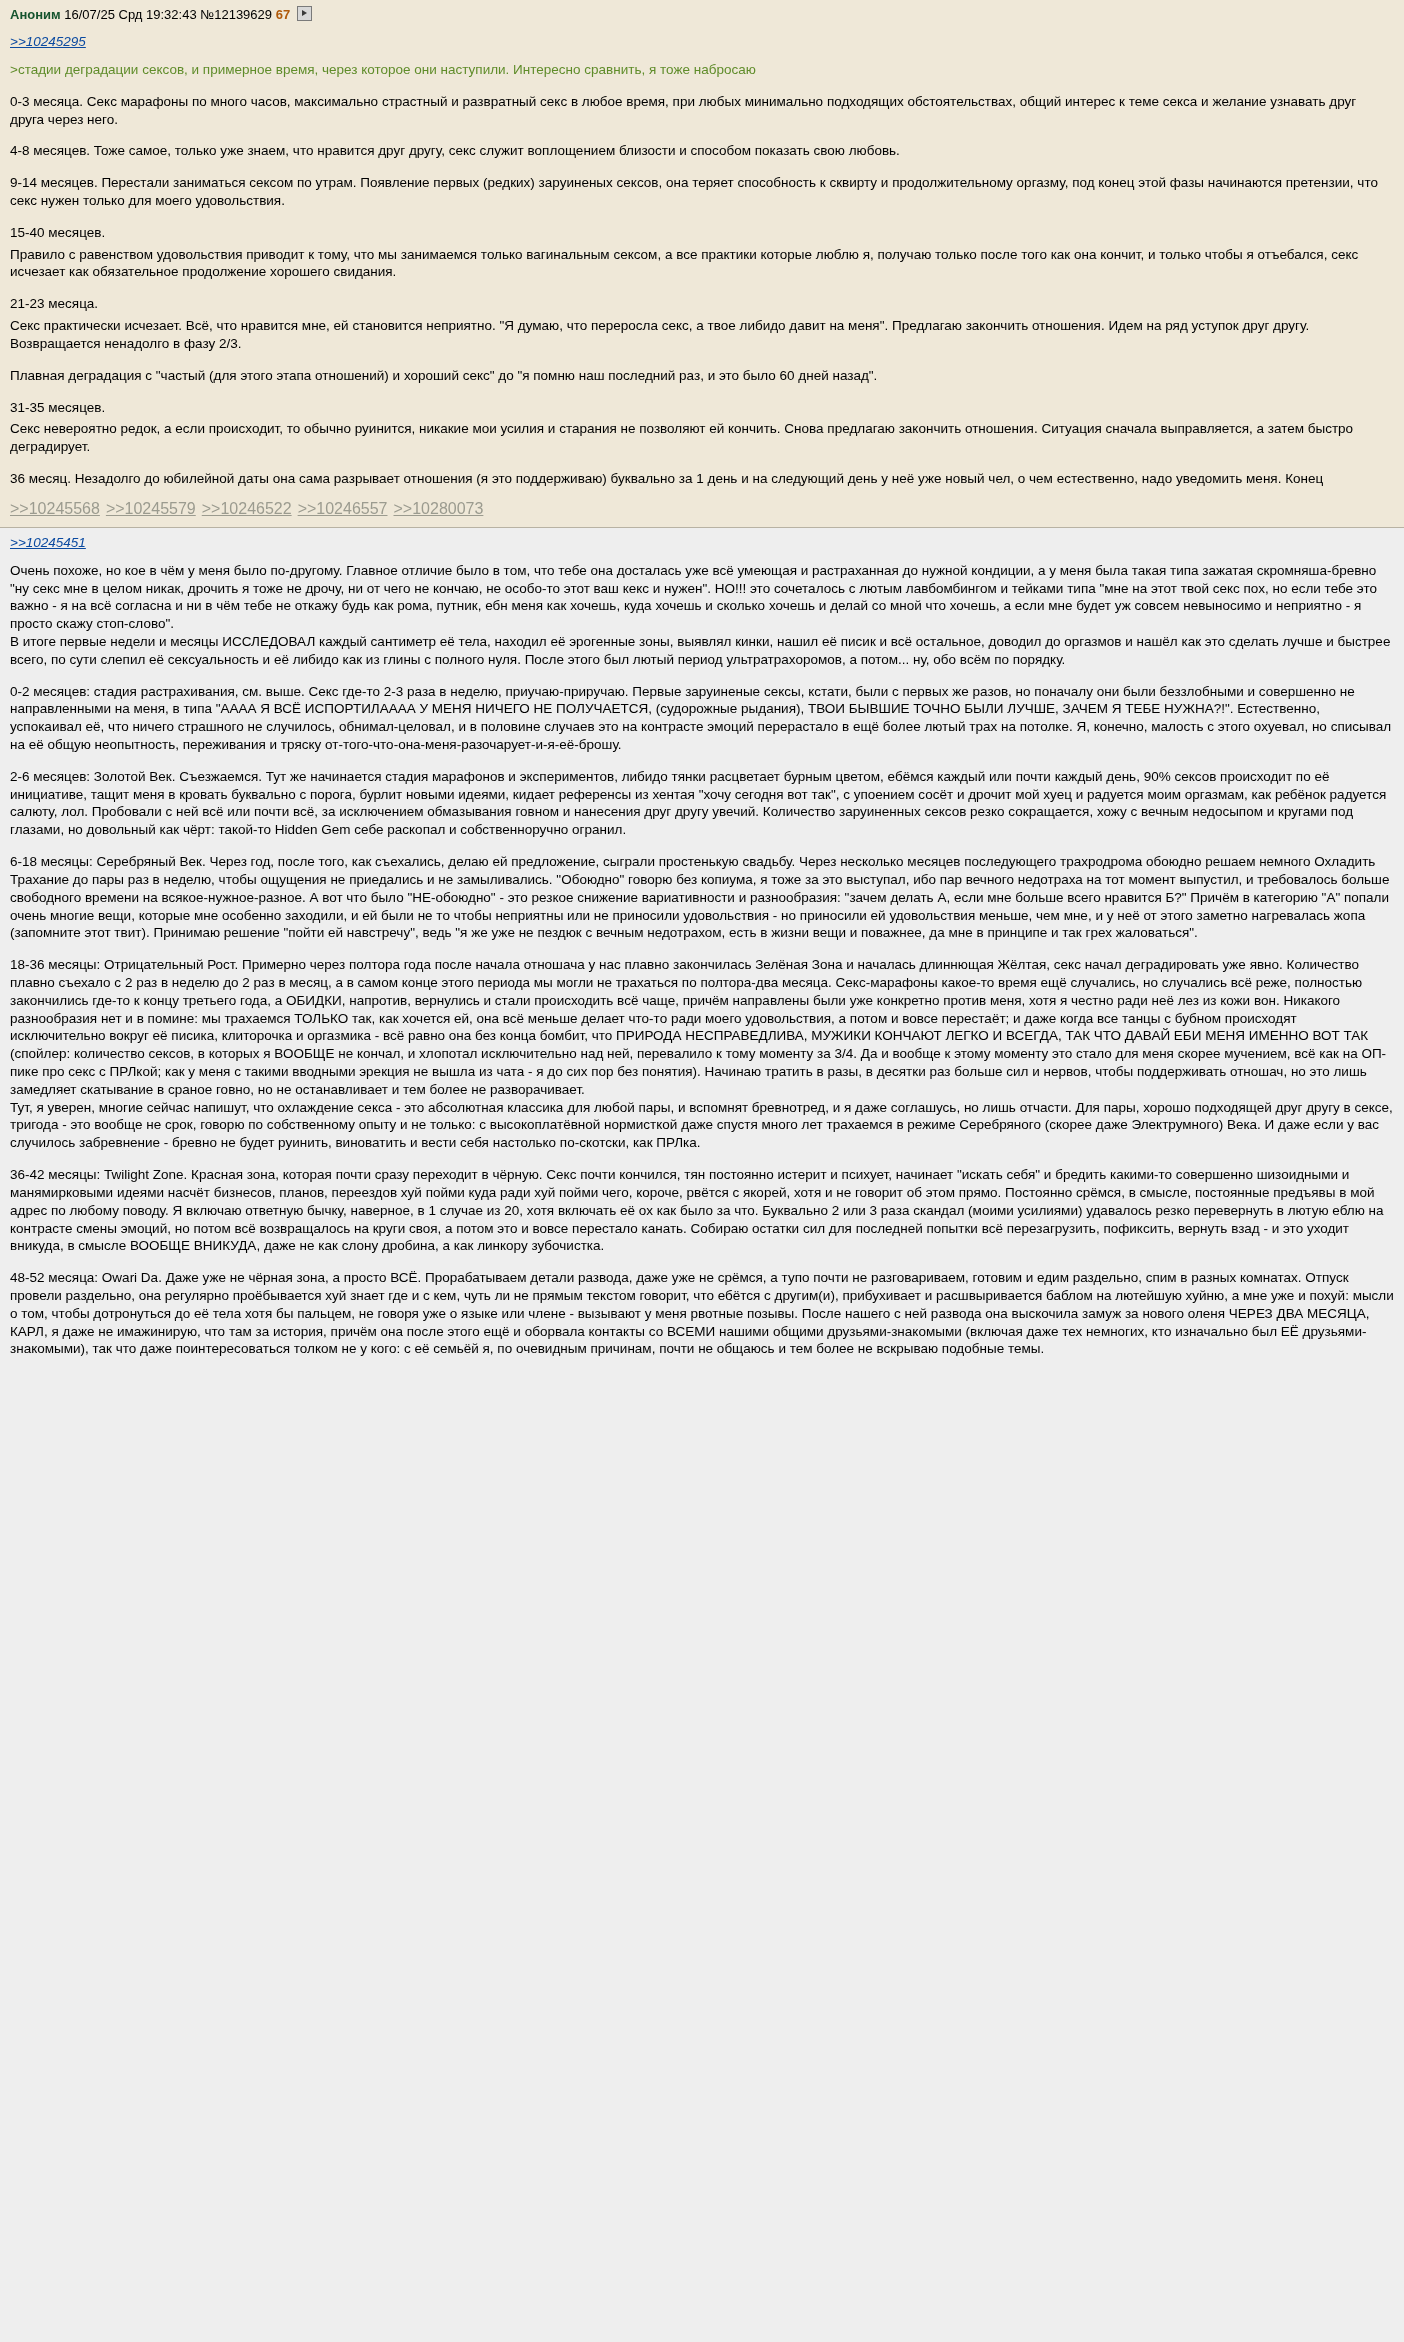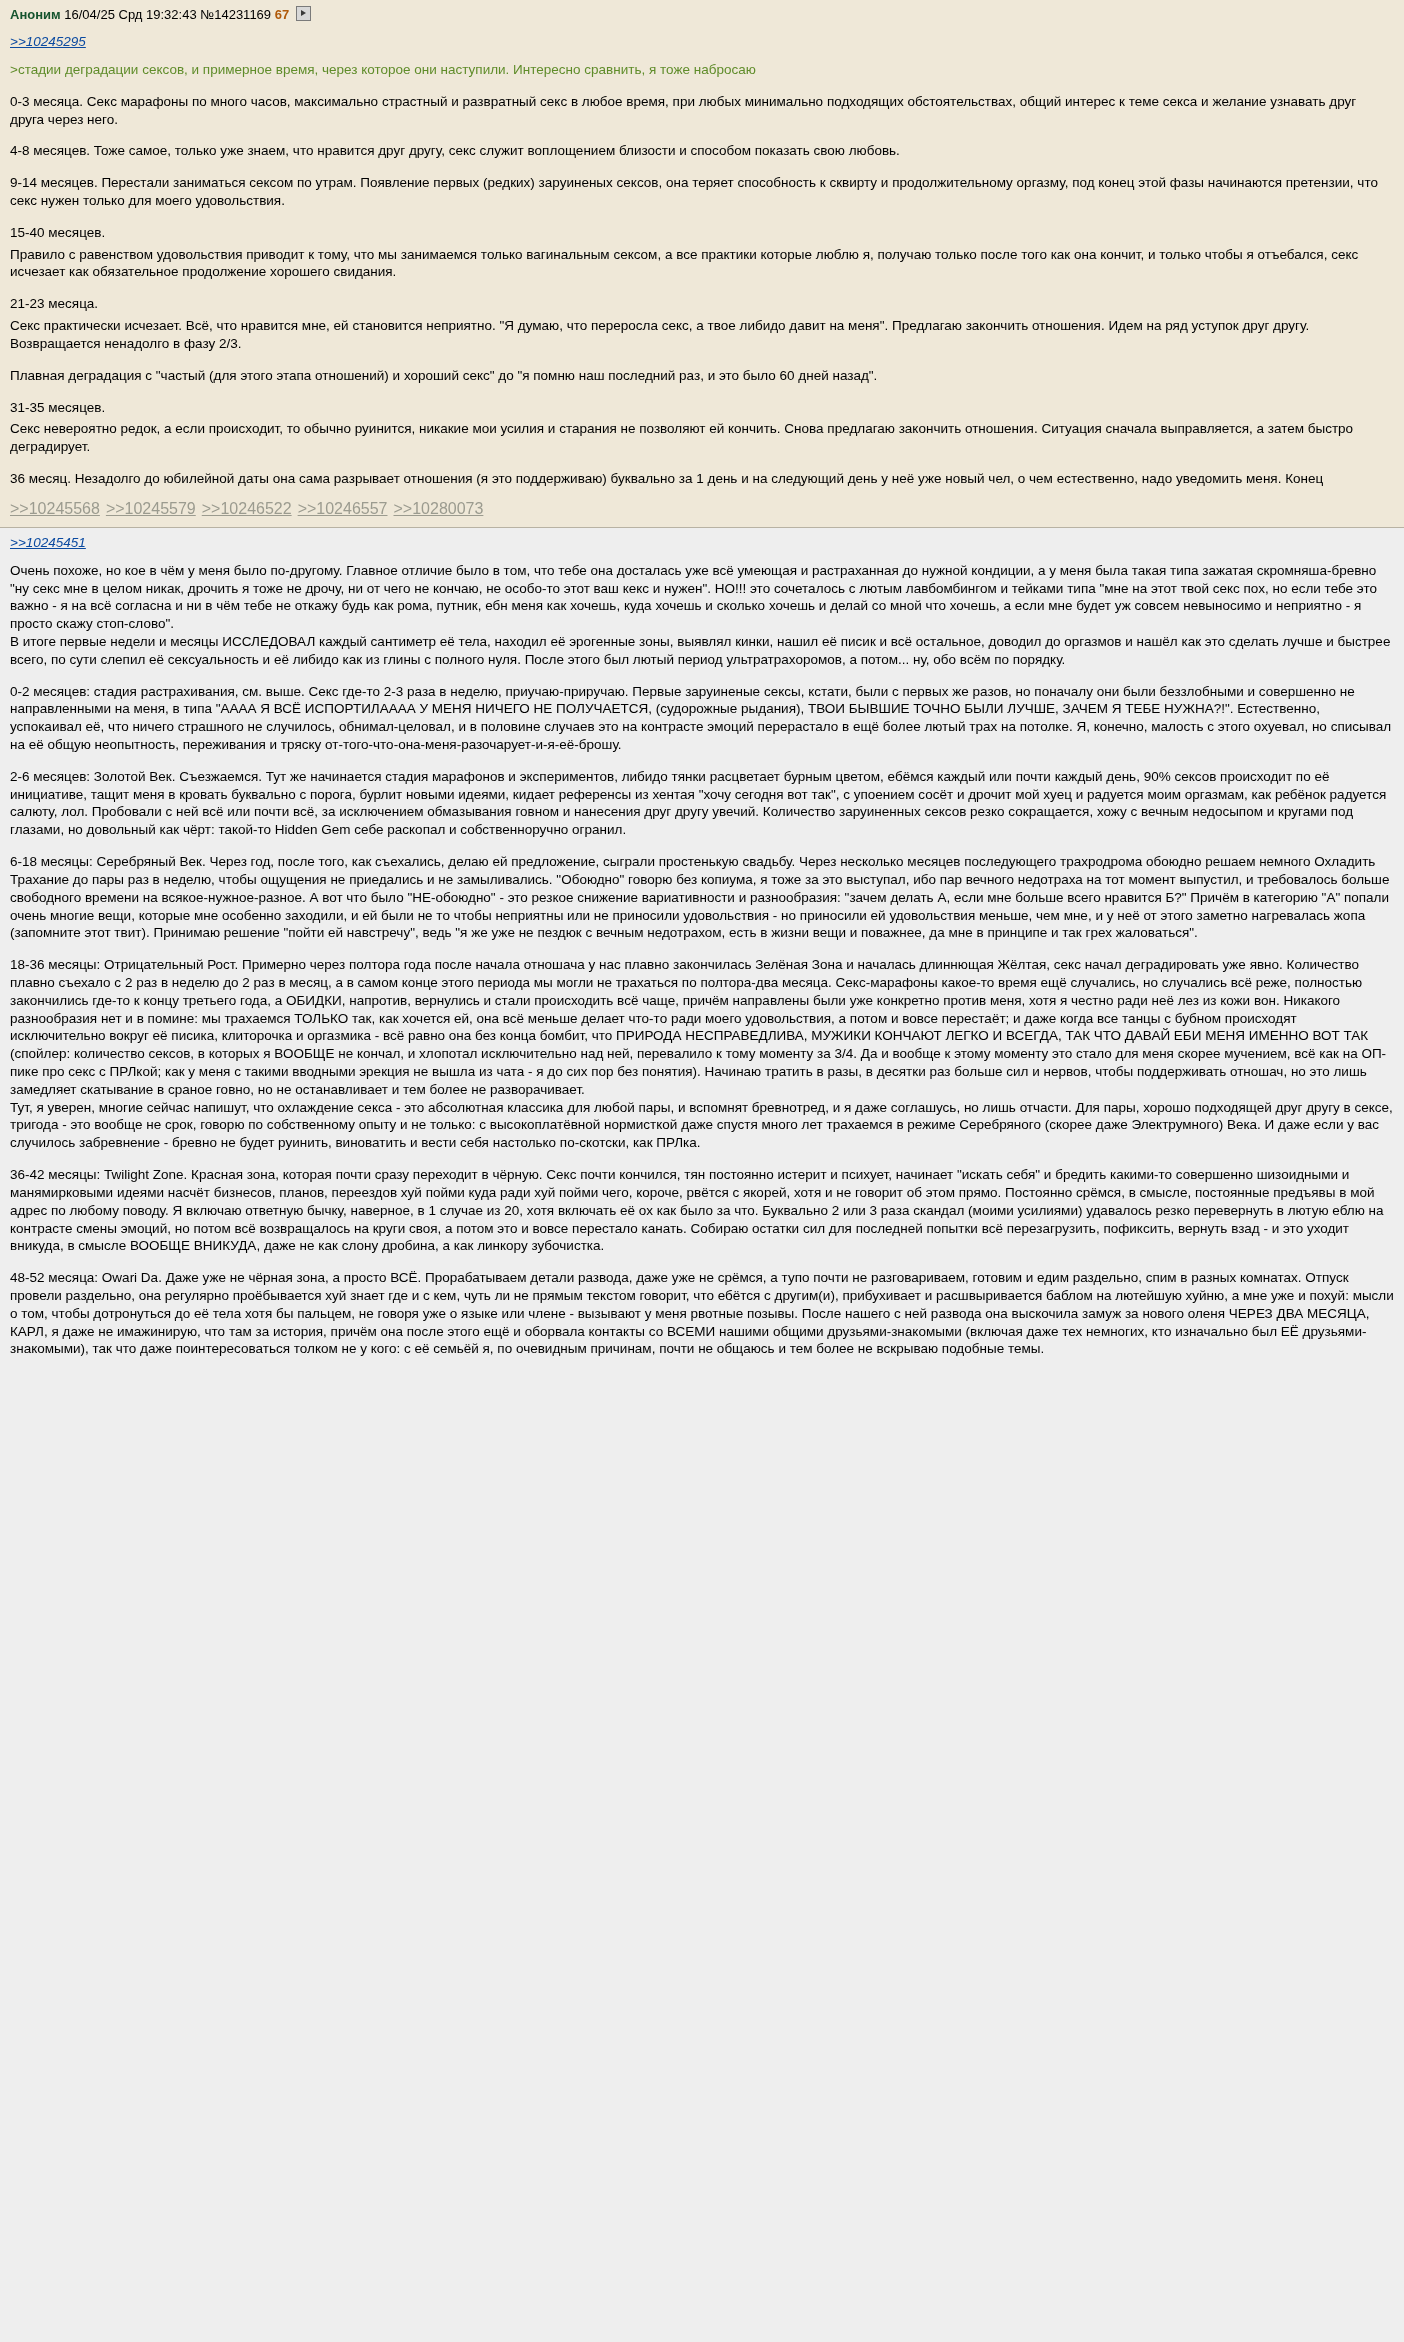--- a/index.html
+++ b/index.html
@@ -104,22 +104,22 @@
   .small-gap {
     margin-bottom: 4px !important;
   }
 </style>
 </head>
 <body>
 
 <div class="post alt">
   <div class="post-header">
     <span class="poster-name">Аноним</span>
-    <span class="post-date">16/04/25 Срд 19:32:43</span>
-    <span class="post-no">№14231169</span>
+    <span class="post-date">16/07/25 Срд 19:32:43</span>
+    <span class="post-no">№12139629</span>
     <span class="post-rating">67</span>
     <span class="play-btn"></span>
   </div>
 
   <a class="reply-link" href="#">&gt;&gt;10245295</a>
 
   <div class="quote">&gt;стадии деградации сексов, и примерное время, через которое они наступили. Интересно сравнить, я тоже набросаю</div>
 
   <div class="post-body">
     <p class="para">0-3 месяца. Секс марафоны по много часов, максимально страстный и развратный секс в любое время, при любых минимально подходящих обстоятельствах, общий интерес к теме секса и желание узнавать друг друга через него.</p>

